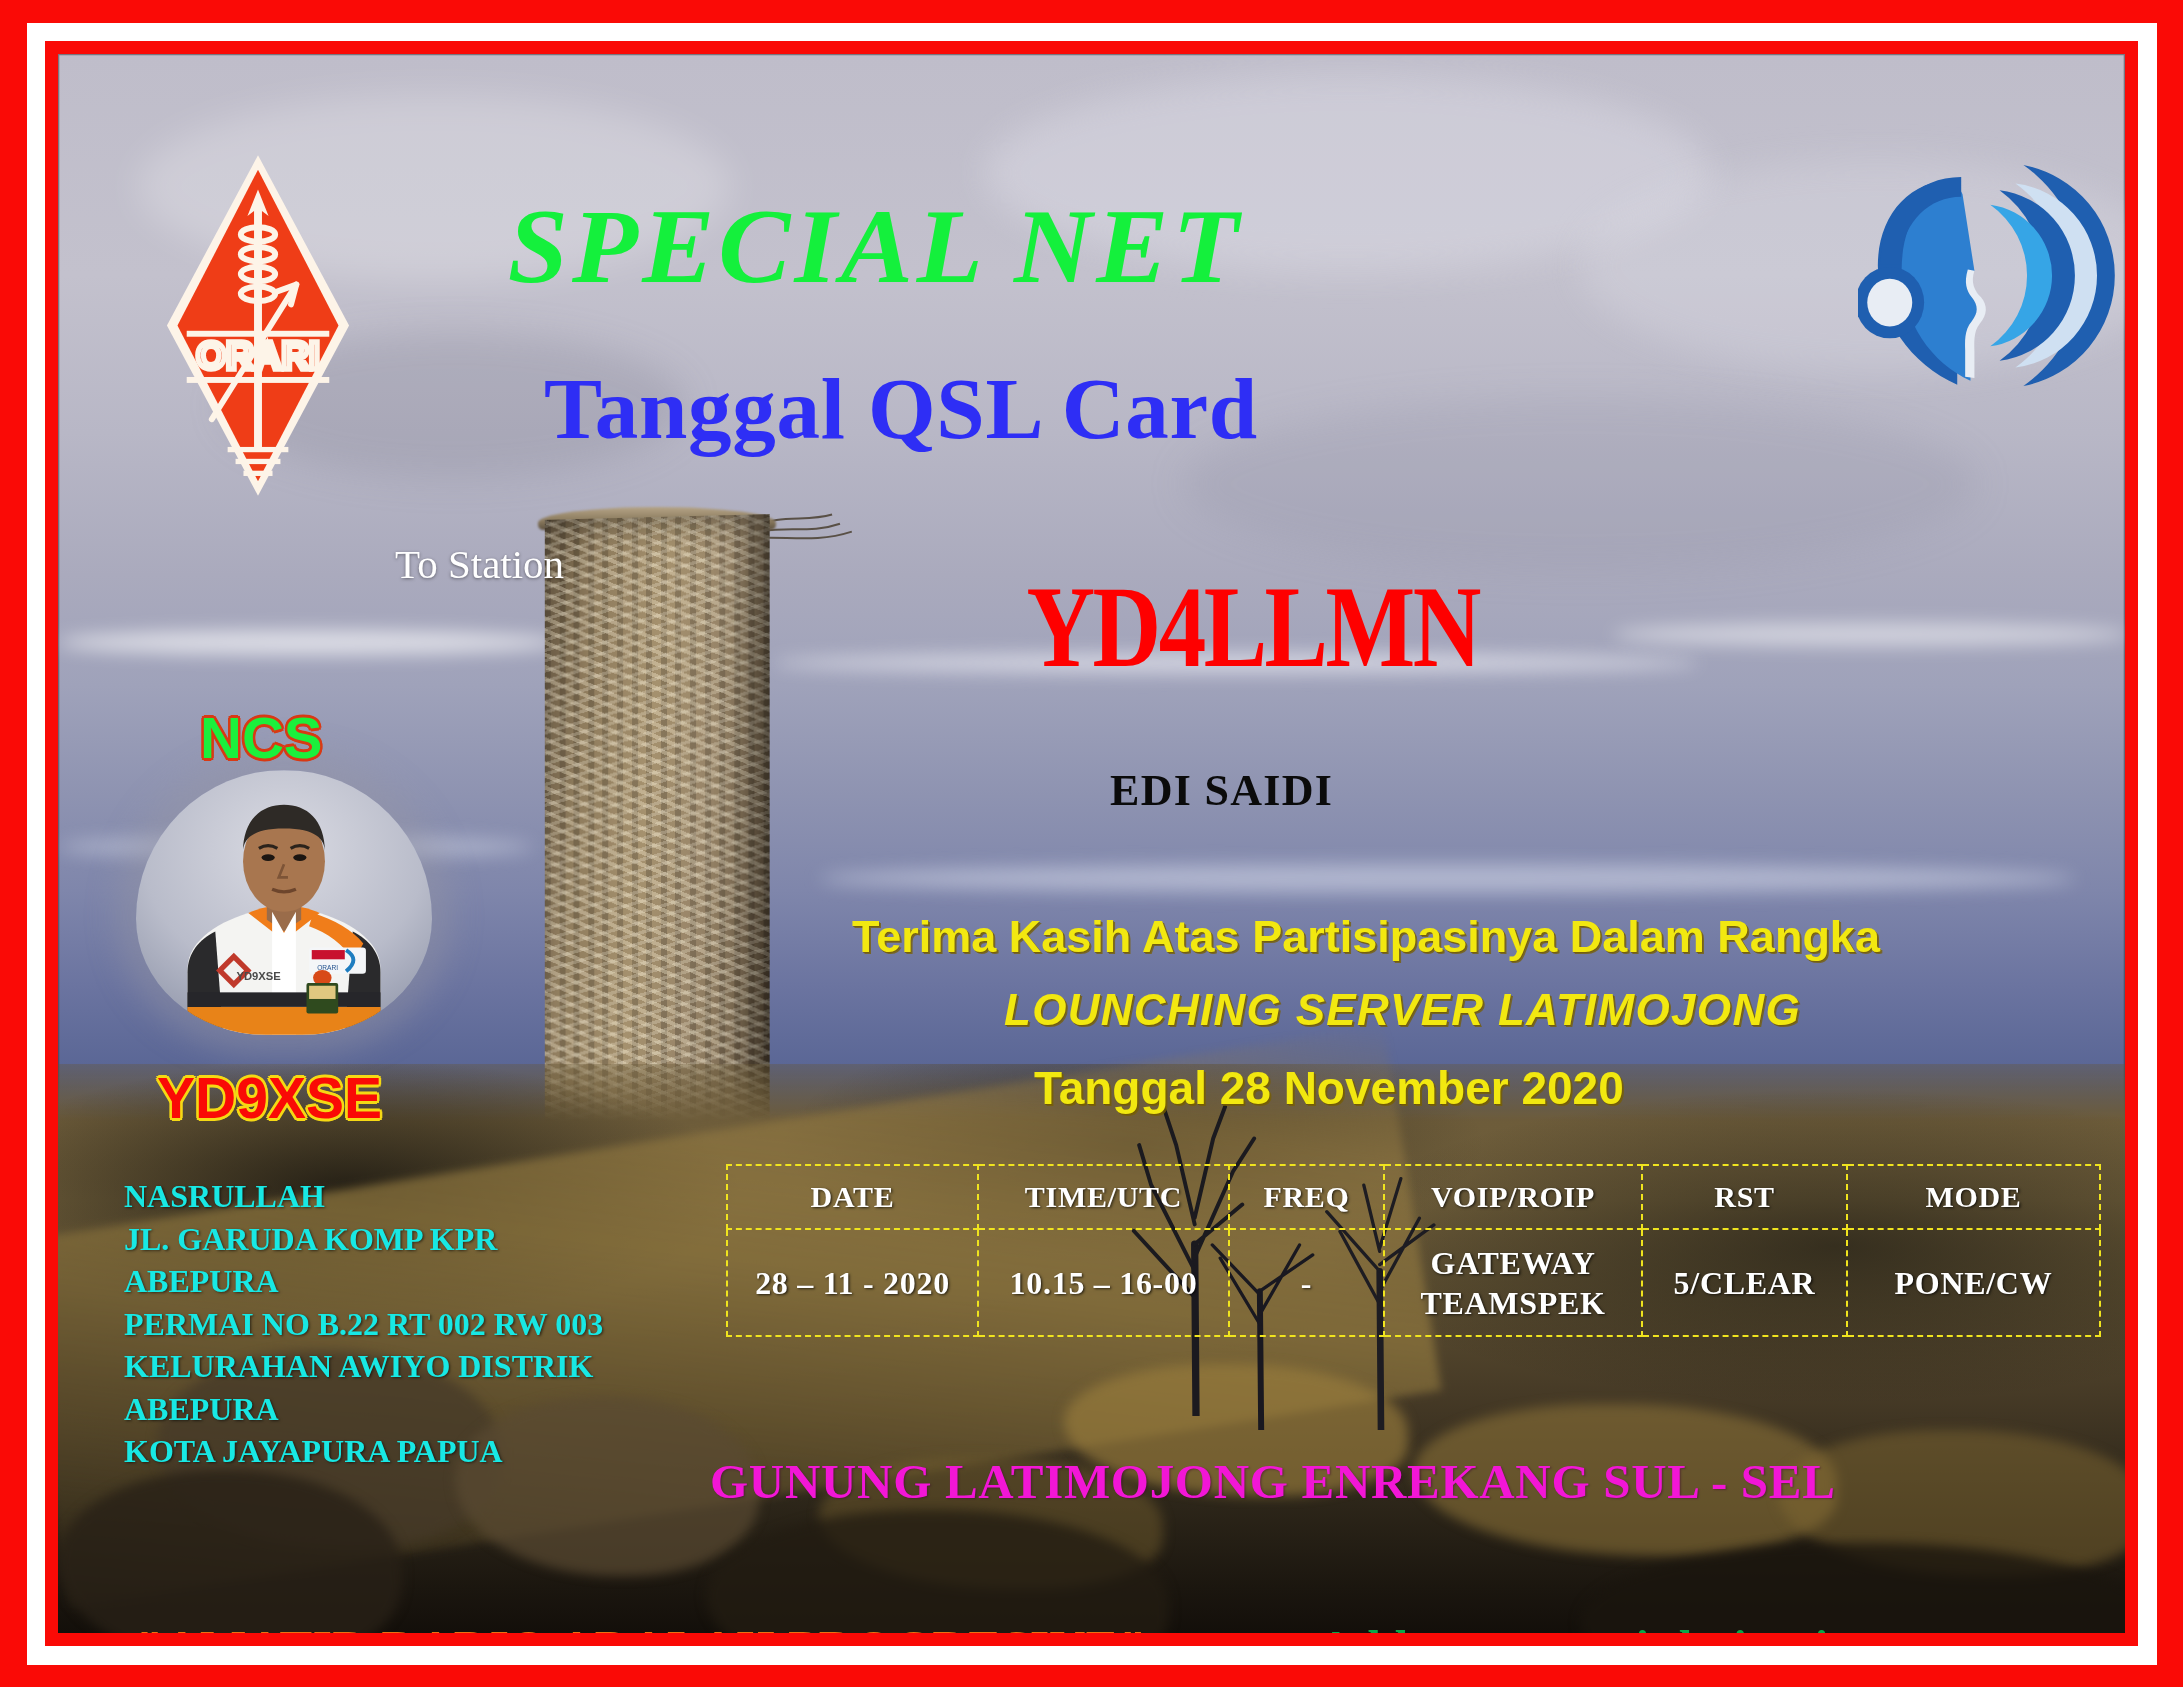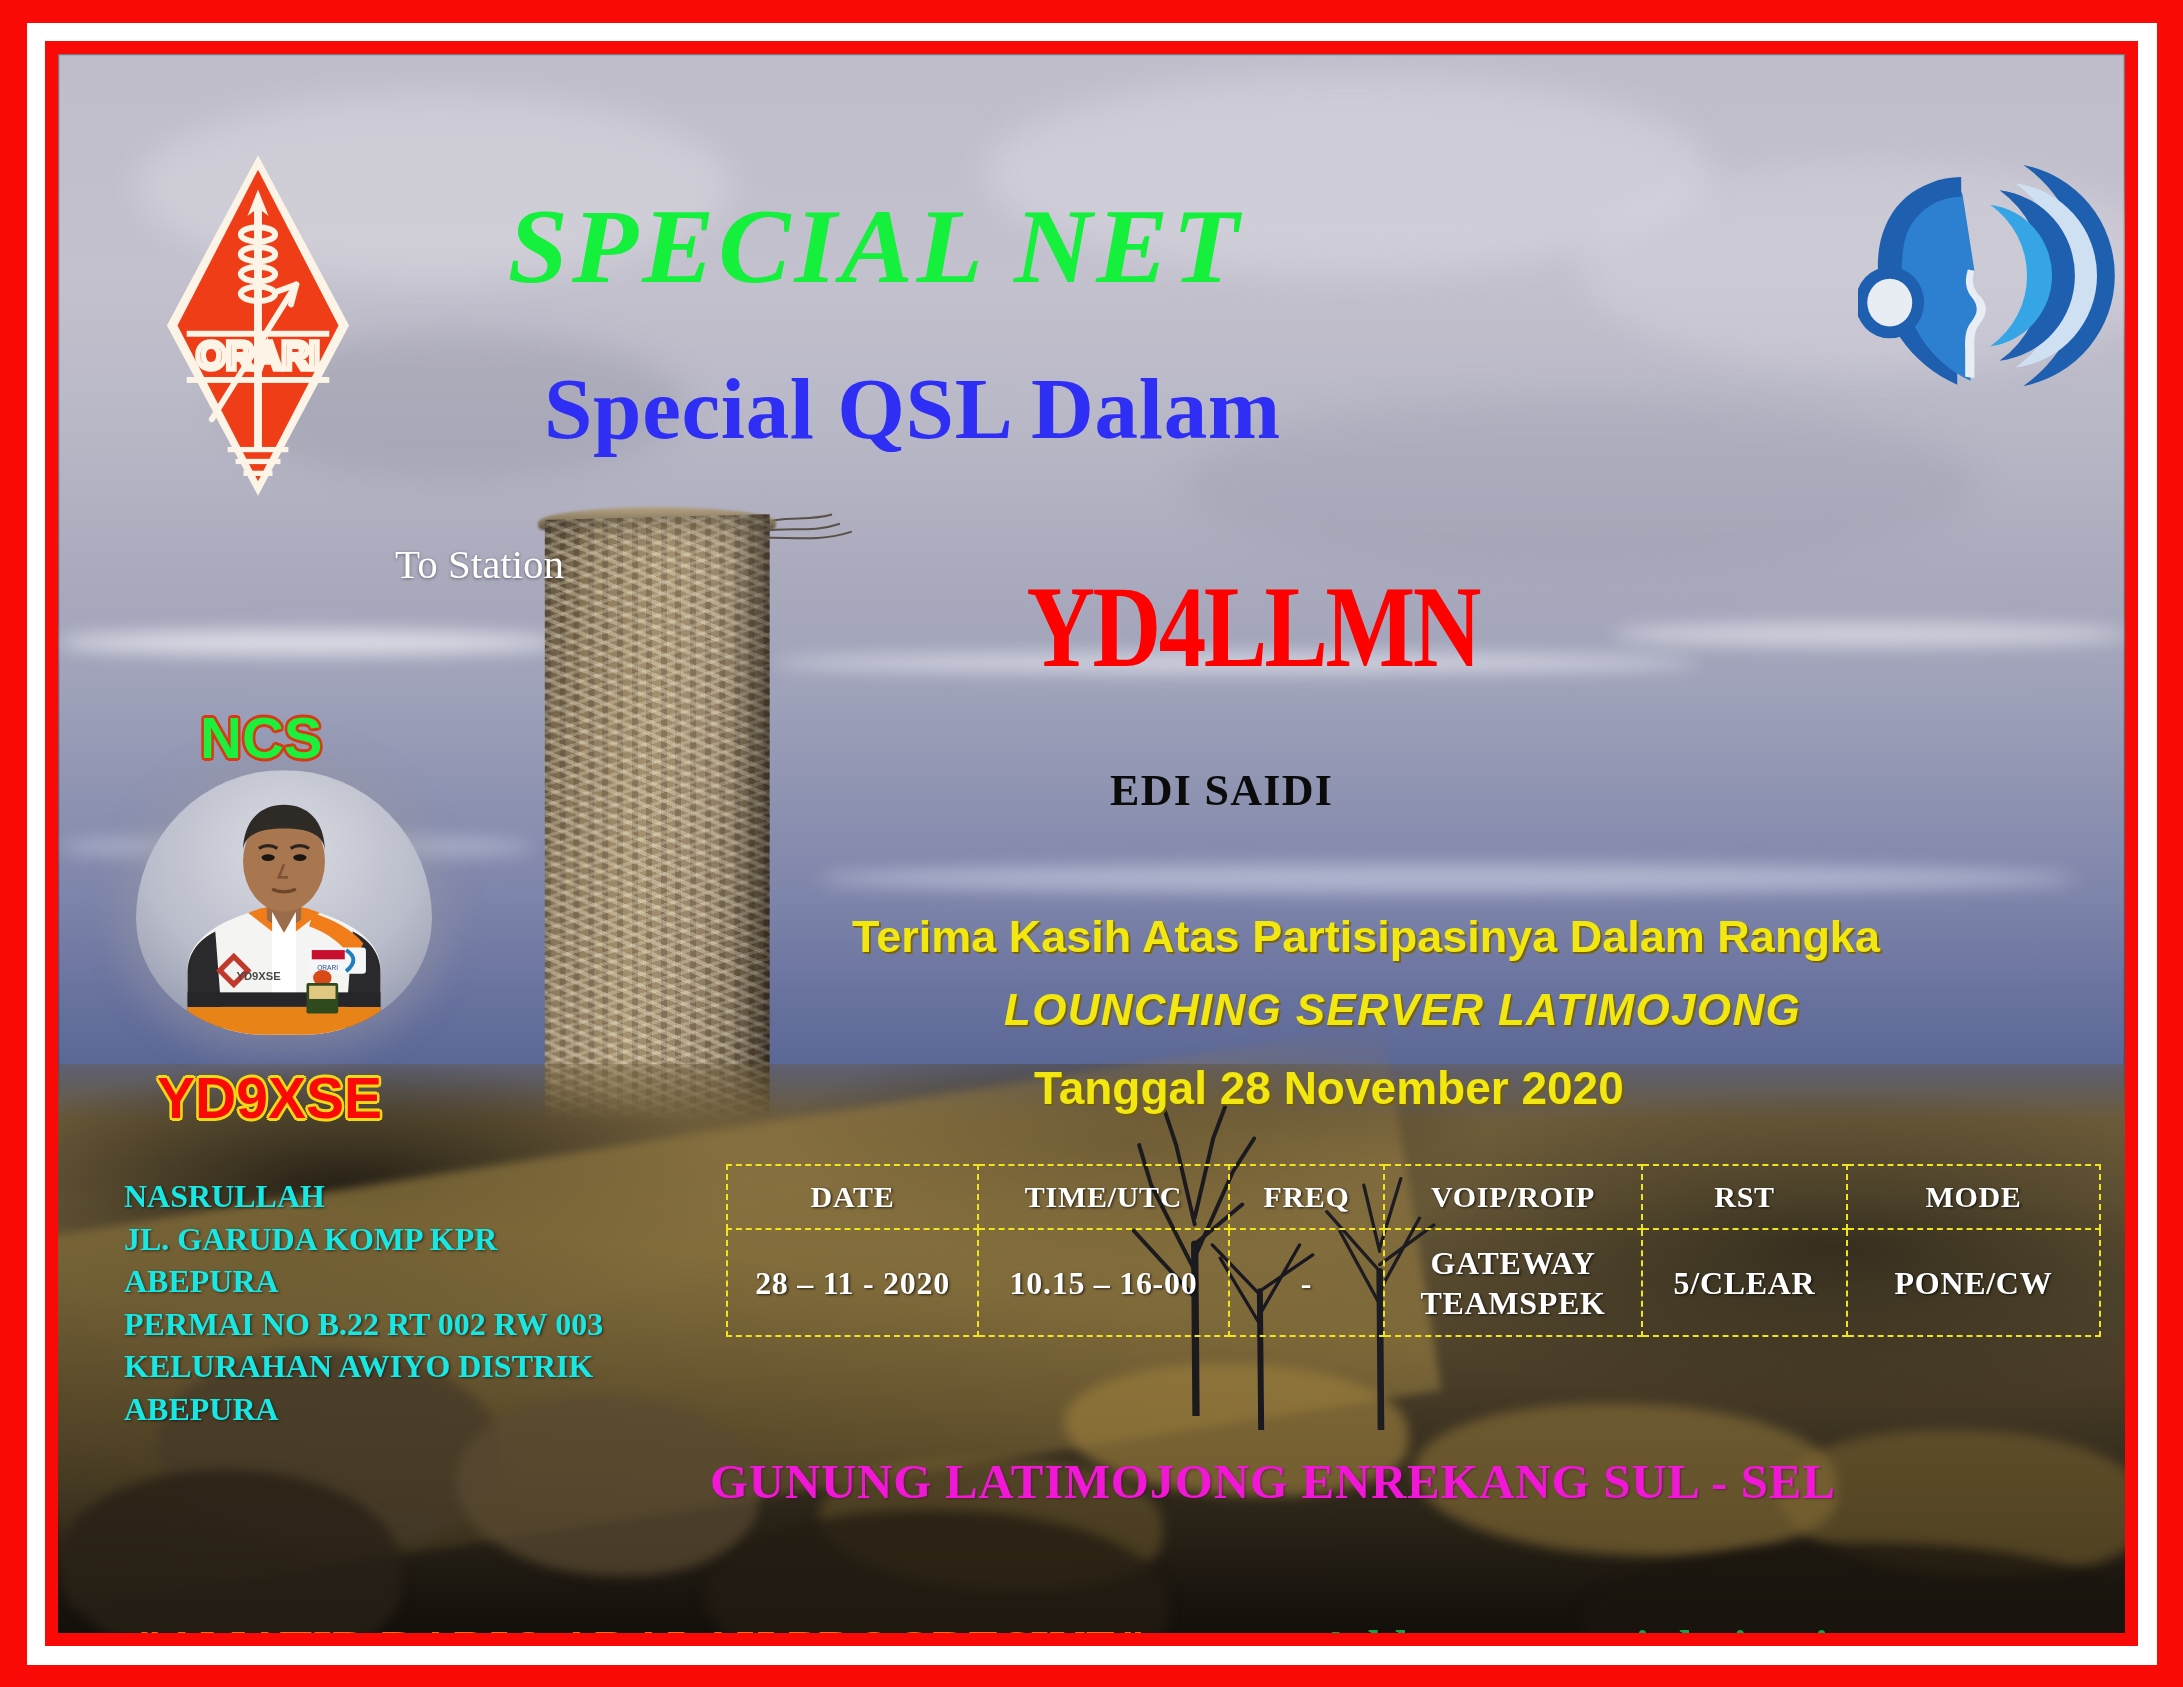--- a/index.html
+++ b/index.html
@@ -460,21 +460,21 @@
           <rect x="258" y="322" width="48" height="46" rx="3" fill="#2f4a1e"></rect>
           <rect x="262" y="326" width="40" height="20" fill="#e0c880"></rect>
 
           <text x="152" y="318" font-family="Liberation Sans, sans-serif" font-size="17" font-weight="bold" fill="#4a4a4a">YD9XSE</text>
         </svg>
       </div>
     </div>
 
     <div class="txt" id="title-special-net">SPECIAL NET</div>
 
-    <div class="txt" id="title-qsl">Special QSL Dalam</div>
+    <div class="txt" id="title-qsl">Tanggal QSL Card</div>
 
     <div class="txt" id="to-station-label">To Station</div>
 
     <div class="txt" id="callsign">YD4LLMN</div>
 
     <div class="txt" id="operator-name">EDI SAIDI</div>
 
     <div class="txt yellow-line" id="thanks-line">Terima Kasih Atas Partisipasinya Dalam Rangka</div>
     <div class="txt yellow-line" id="event-line">LOUNCHING SERVER LATIMOJONG</div>
     <div class="txt yellow-line" id="date-line">Tanggal  28  November  2020</div>
@@ -482,20 +482,21 @@
     <div class="txt" id="ncs-label">NCS</div>
     <div class="txt" id="ncs-callsign">YD9XSE</div>
 
     <div id="address-block">
       <div>NASRULLAH</div>
       <div>JL. GARUDA KOMP KPR</div>
       <div>ABEPURA</div>
       <div>PERMAI NO B.22 RT 002 RW 003</div>
       <div>KELURAHAN AWIYO DISTRIK</div>
       <div>ABEPURA</div>
+      <div>KOTA JAYAPURA PAPUA</div>
     </div>
 
     <table id="qso-table">
       <colgroup>
         <col style="width:251px">
           <col style="width:251px">
           <col style="width:155px">
         <col style="width:258px">
           <col style="width:205px">
           <col style="width:253px">

